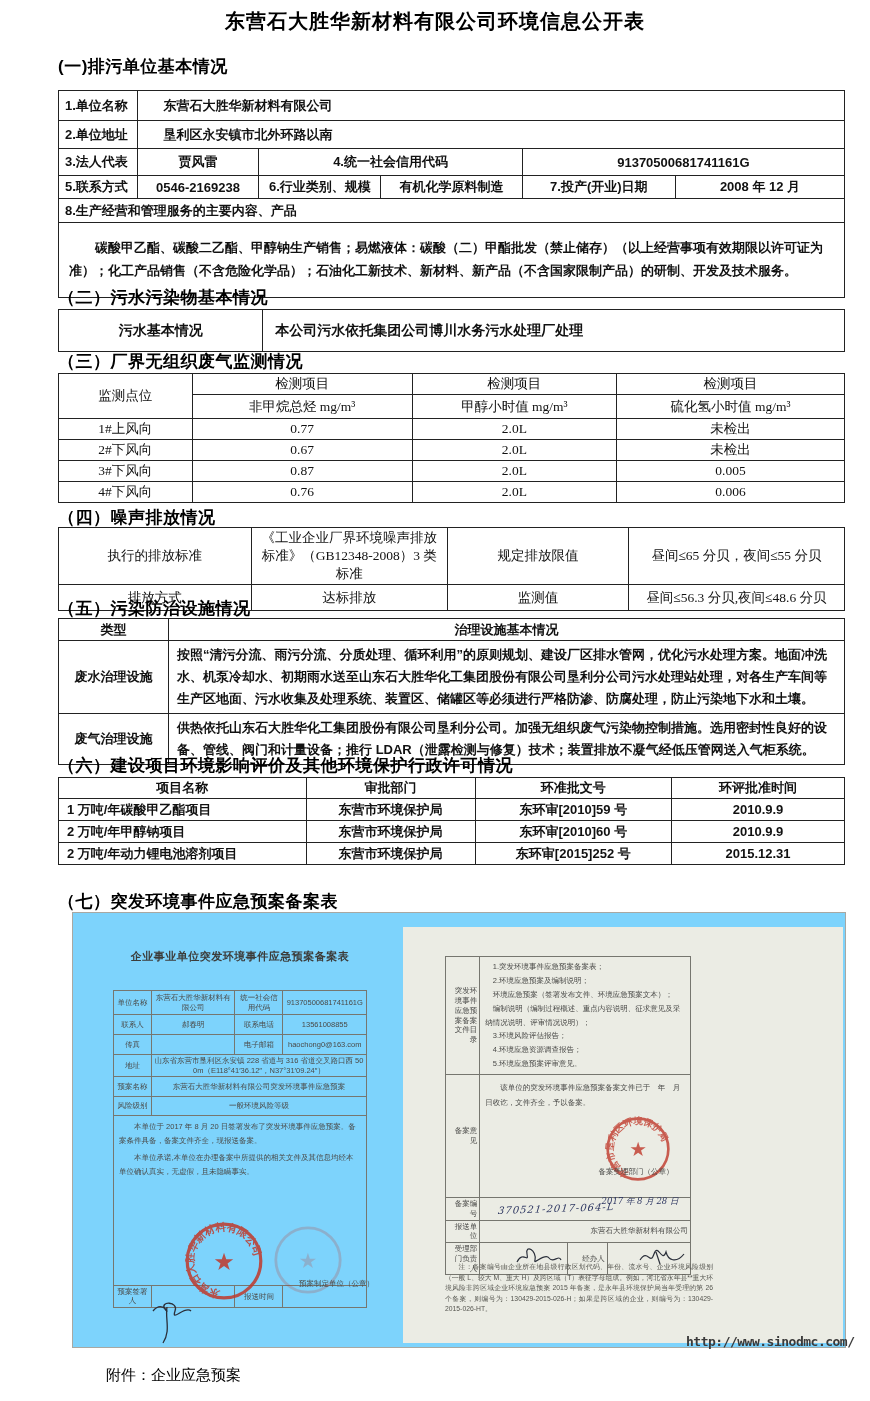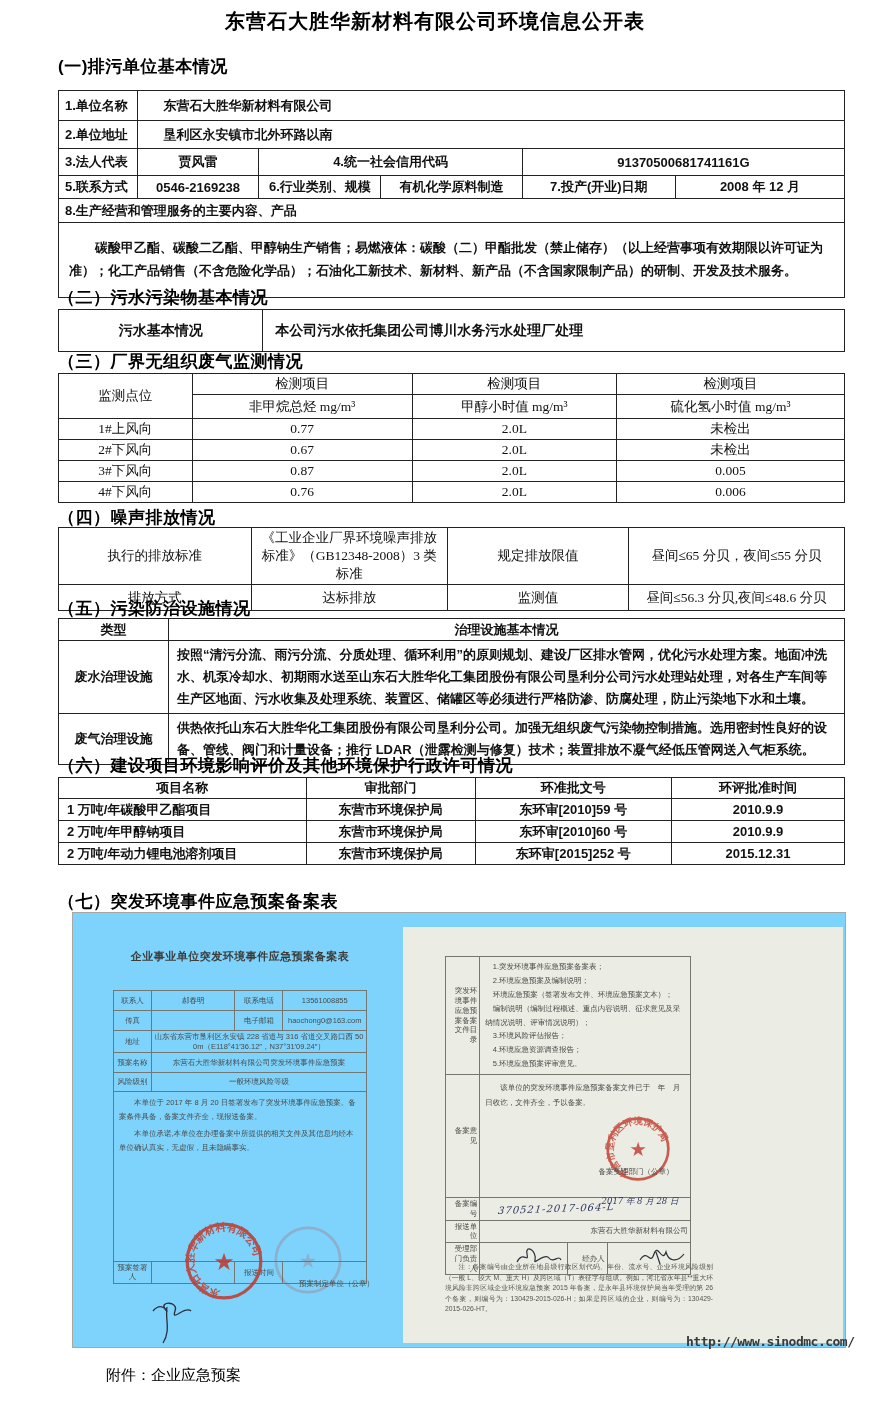--- a/index.html
+++ b/index.html
@@ -258,20 +258,26 @@
 
   <div class="abs lp-title">企业事业单位突发环境事件应急预案备案表</div>
   <table class="abs lp-table">
     <colgroup>
         <col style="width:15%">
         <col style="width:33%">
         <col style="width:19%">
         <col style="width:33%">
       </colgroup>
     <tbody>
+        <tr style="height:24px;">
+      <td>单位名称</td>
+      <td>东营石大胜华新材料有限公司</td>
+      <td>统一社会信用代码</td>
+      <td>91370500681741161G</td>
+    </tr>
     <tr style="height:20px;">
       <td>联系人</td>
       <td>郝春明</td>
       <td>联系电话</td>
       <td>13561008855</td>
     </tr>
     <tr style="height:20px;">
       <td>传真</td>
       <td></td>
       <td>电子邮箱</td>

